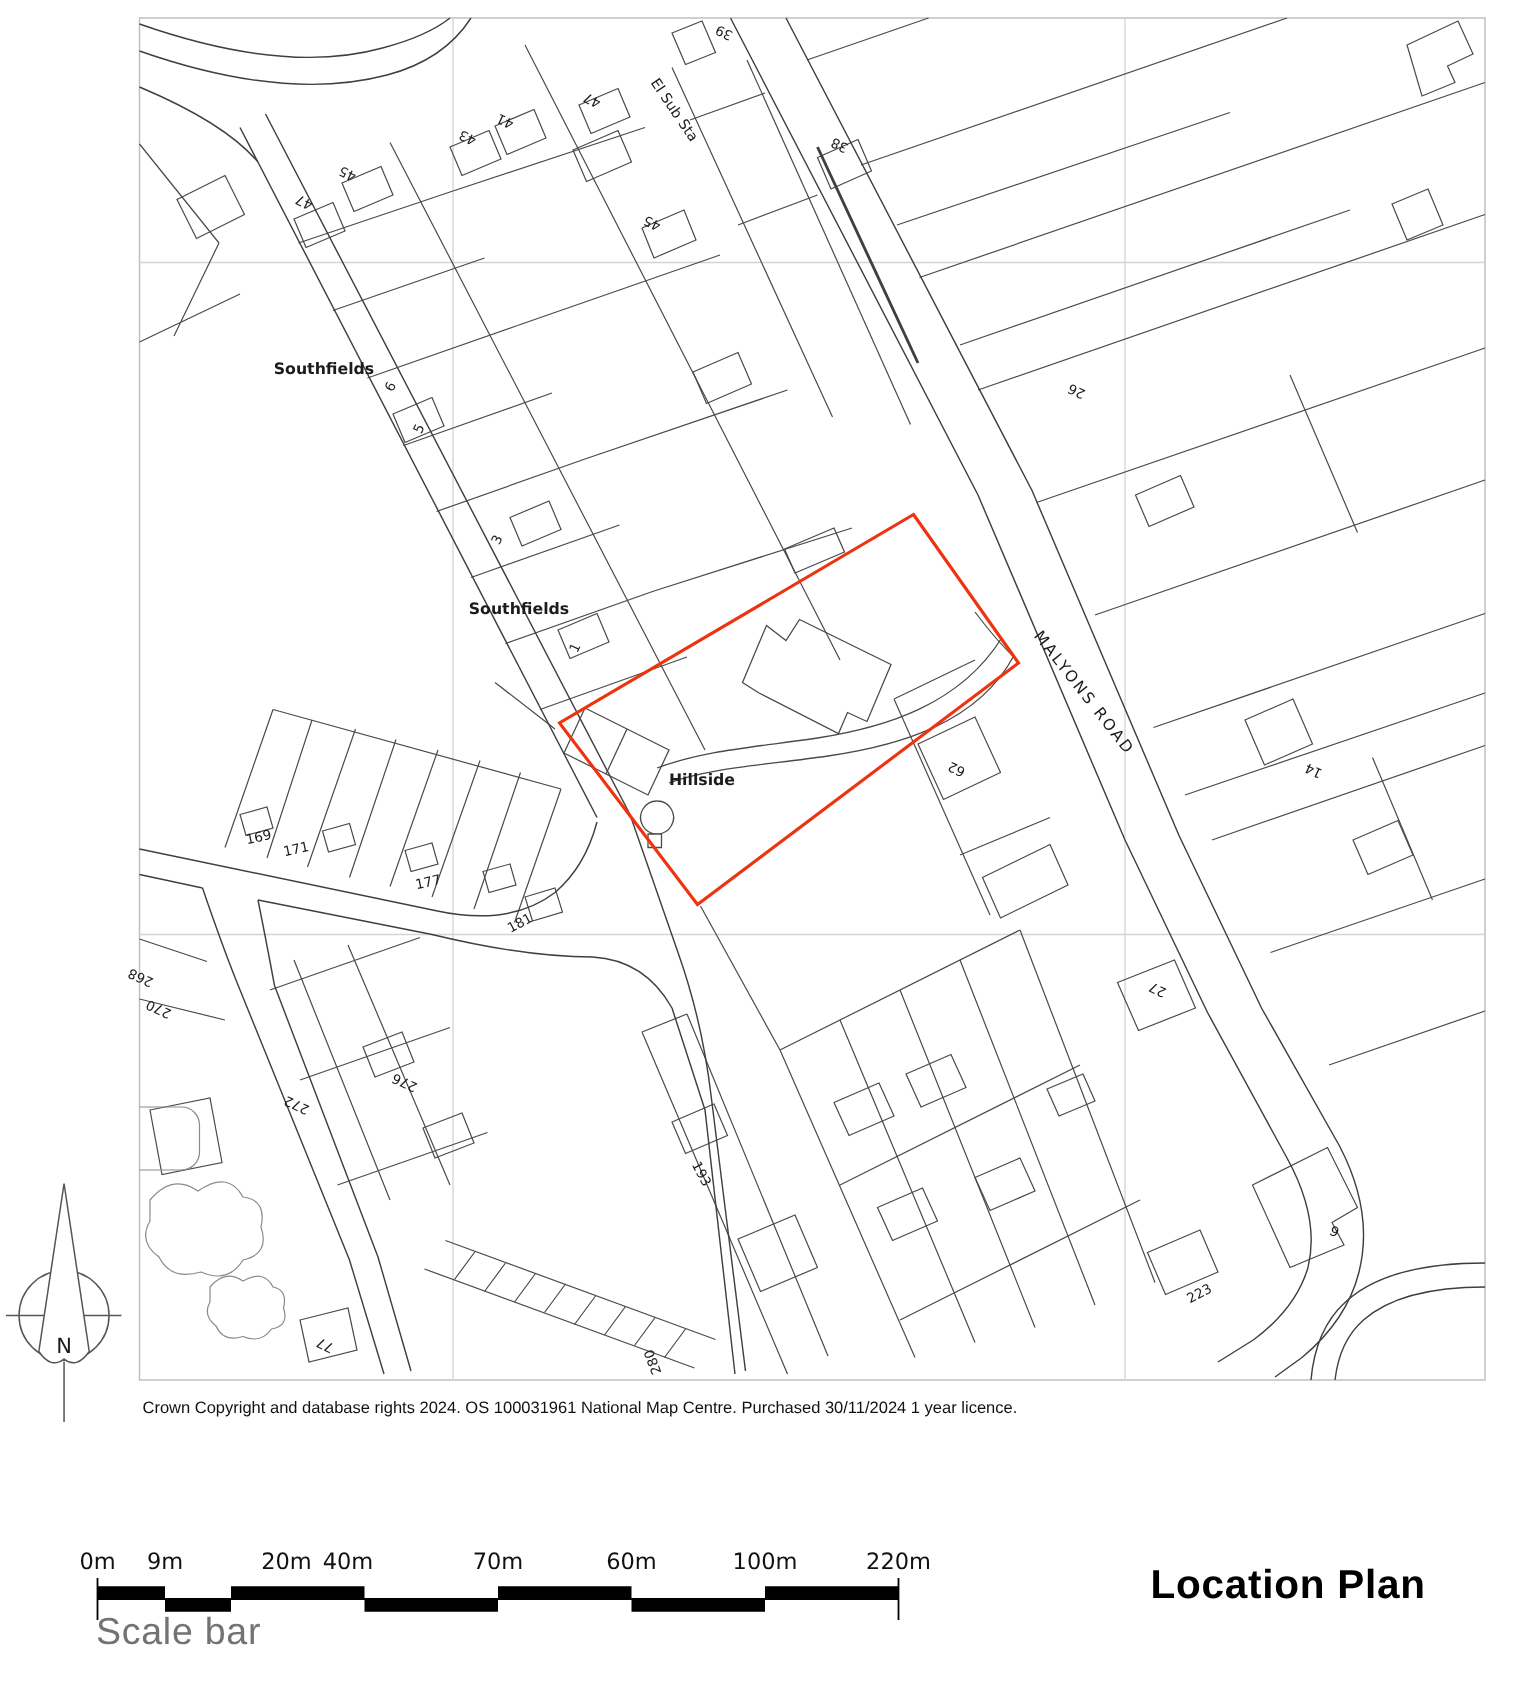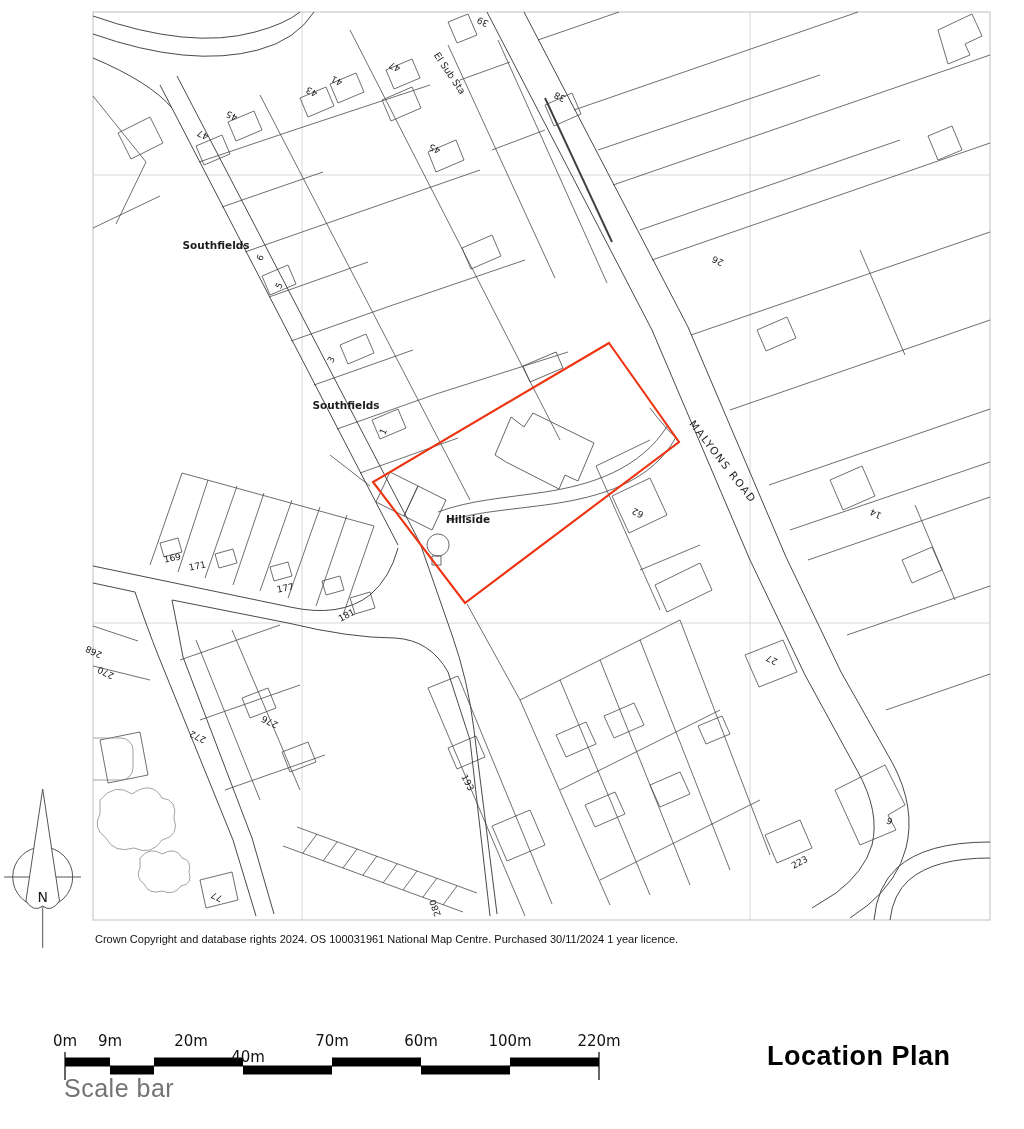--- a/index.html
+++ b/index.html
@@ -180,21 +180,21 @@
       <rect x="421" y="1066" width="89" height="8.5"></rect>
     </g>
   </g>
 </svg>
 
 <div class="copyright">Crown Copyright and database rights 2024. OS 100031961 National Map Centre. Purchased 30/11/2024 1 year licence.</div>
 <div class="scale-labels" id="scale-labels">
       <span style="left: 65px;">0m</span>
       <span style="left: 110px;">9m</span>
       <span style="left: 154px; margin-left: 37px;">20m</span>
-      <span style="left: 248px; margin-top: 16px;">40m</span>
+      <span style="left: 232px;">40m</span>
       <span style="left: 332px;">70m</span>
       <span style="left: 421px;">60m</span>
       <span style="left: 510px;">100m</span>
       <span style="left: 599px;">220m</span>
     </div>
 <div class="scale-caption">Scale bar</div>
 <div class="plan-title">Location Plan</div>
 
 </div>
 

